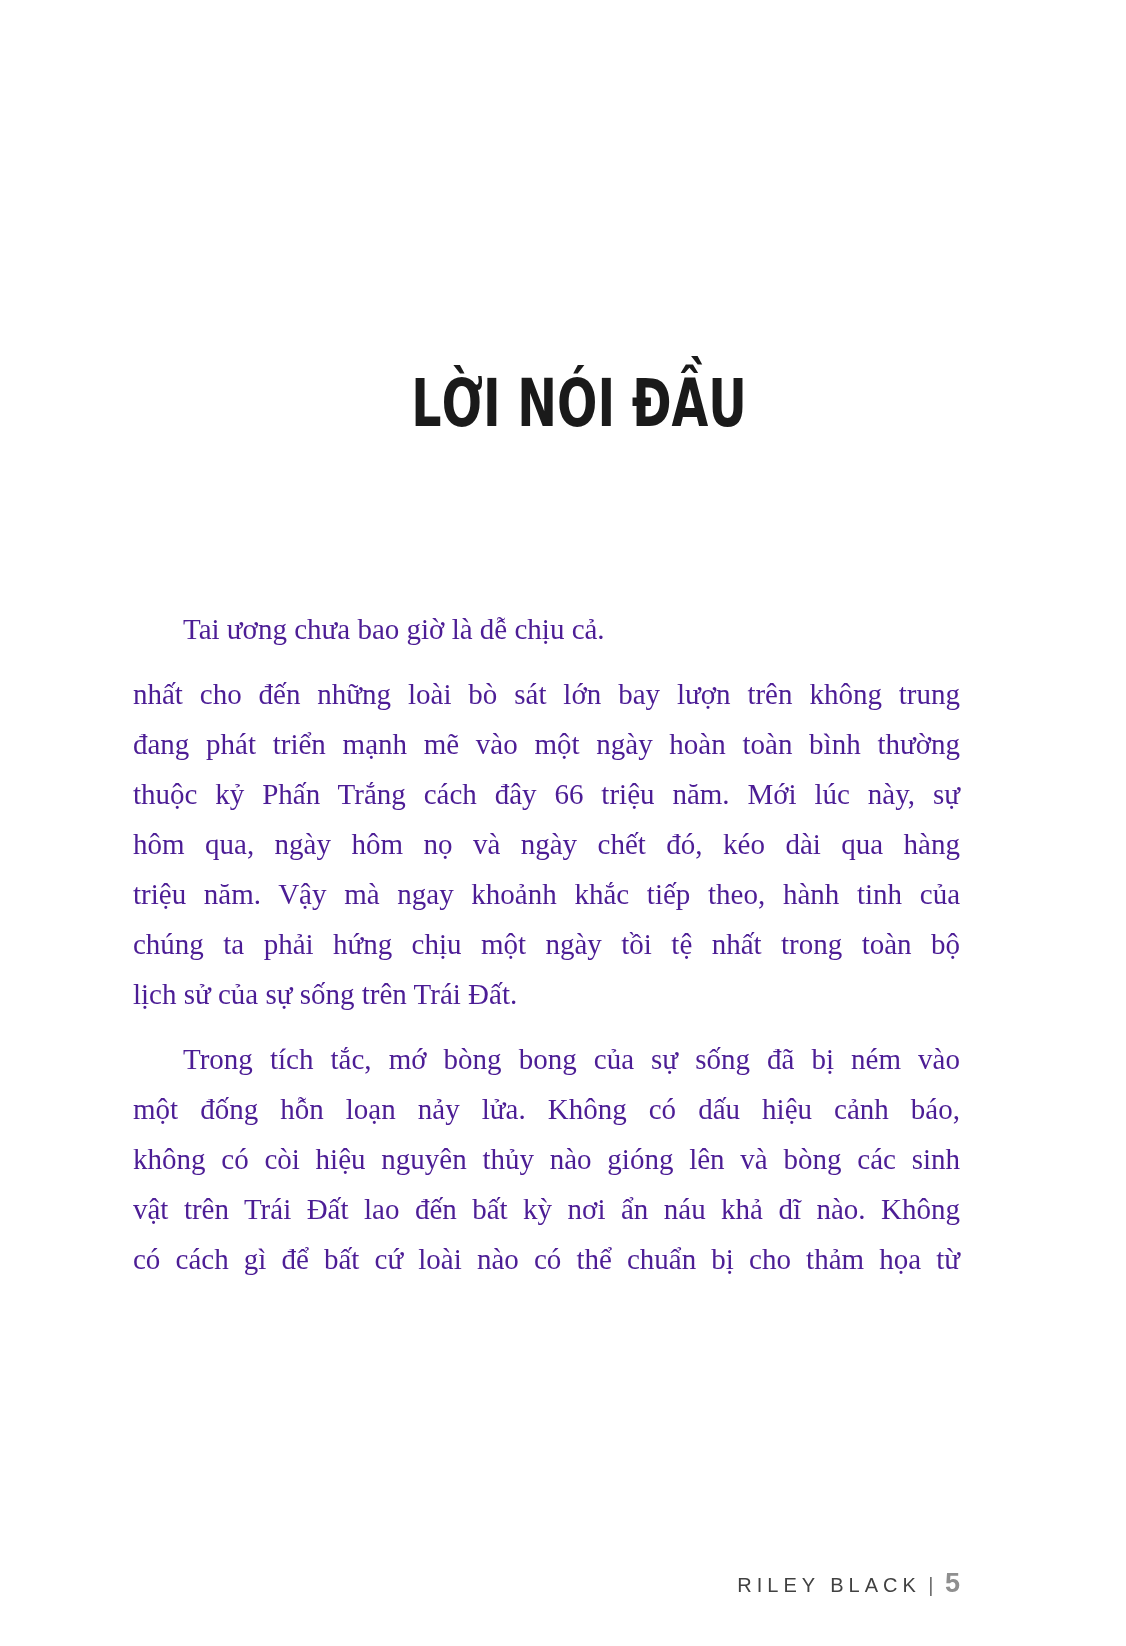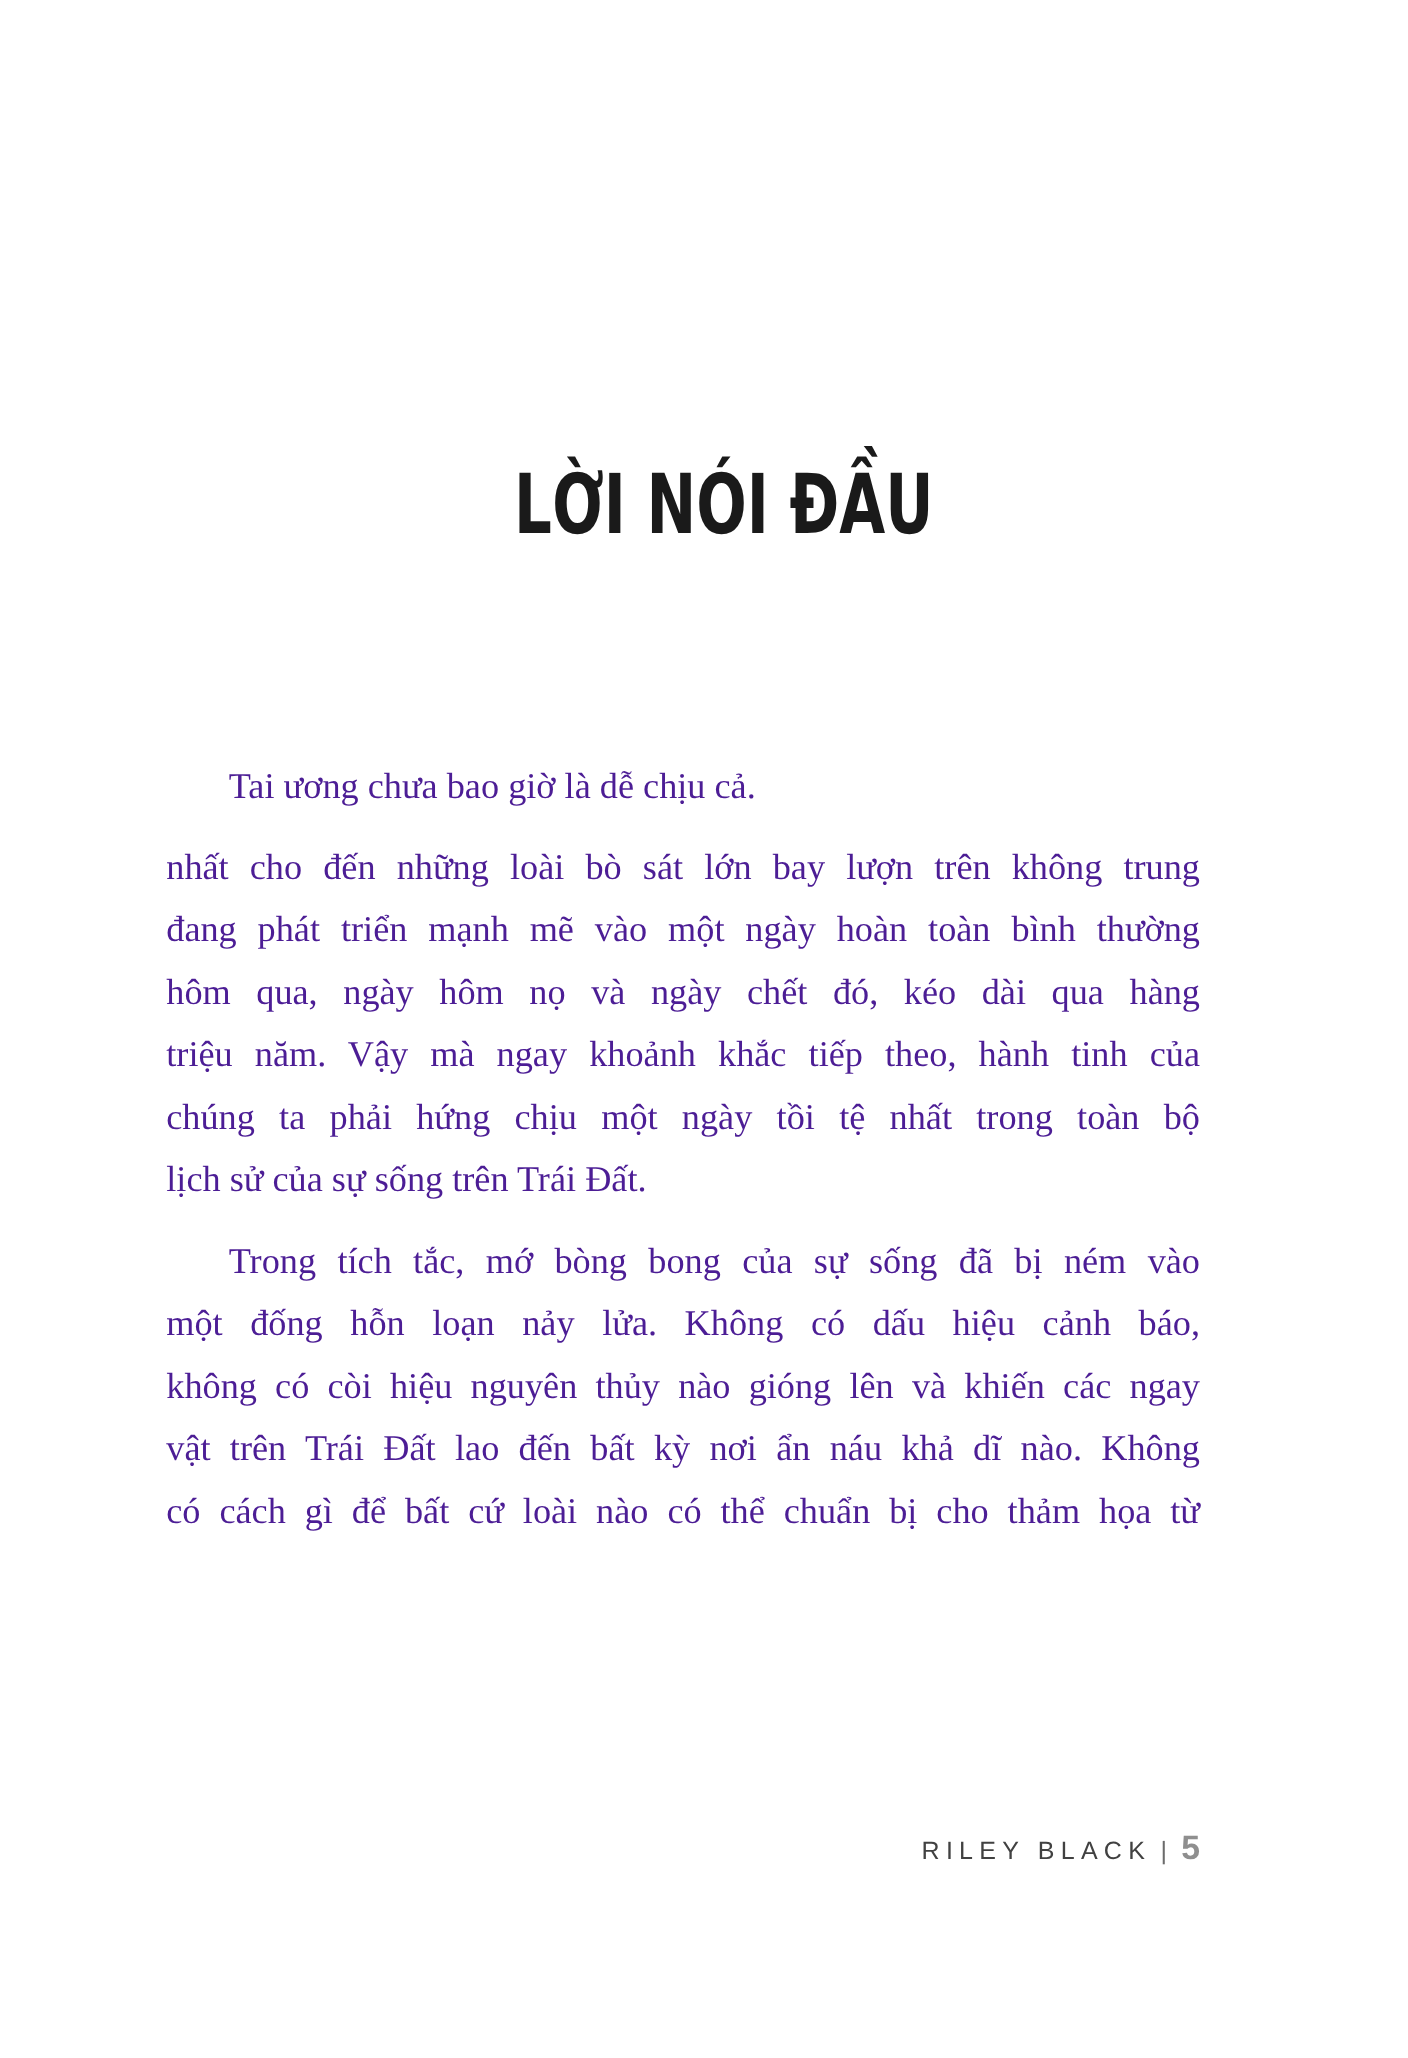--- a/index.html
+++ b/index.html
@@ -52,21 +52,21 @@
   .line { text-align: left; }
   .line.justify {
     text-align: justify;
     text-align-last: justify;
   }
   .line.indent { text-indent: 50px; }
   
   .page-footer {
     position: absolute;
     left: 133px;
-    top: 1463px;
+    top: 1568px;
     width: 827px;
     text-align: right;
     font-family: "Liberation Sans", "DejaVu Sans", sans-serif;
   }
   .footer-author {
     font-size: 20px;
     letter-spacing: 5px;
     color: #414141;
   }
   .footer-sep {
@@ -89,29 +89,30 @@
     <span class="title-inner">LỜI NÓI ĐẦU</span>
   </h1>
 
   <main class="body-text">
       <div class="paragraph">
         <div class="line indent">Tai ương chưa bao giờ là dễ chịu cả.</div>
       </div>
       <div class="paragraph">
         <div class="line justify">nhất cho đến những loài bò sát lớn bay lượn trên không trung</div>
         <div class="line justify">đang phát triển mạnh mẽ vào một ngày hoàn toàn bình thường</div>
+        <div class="line justify">thuộc kỷ Phấn Trắng cách đây 66 triệu năm. Mới lúc này, sự</div>
         <div class="line justify">hôm qua, ngày hôm nọ và ngày chết đó, kéo dài qua hàng</div>
         <div class="line justify">triệu năm. Vậy mà ngay khoảnh khắc tiếp theo, hành tinh của</div>
         <div class="line justify">chúng ta phải hứng chịu một ngày tồi tệ nhất trong toàn bộ</div>
         <div class="line">lịch sử của sự sống trên Trái Đất.</div>
       </div>
       <div class="paragraph">
         <div class="line justify indent">Trong tích tắc, mớ bòng bong của sự sống đã bị ném vào</div>
         <div class="line justify">một đống hỗn loạn nảy lửa. Không có dấu hiệu cảnh báo,</div>
-        <div class="line justify">không có còi hiệu nguyên thủy nào gióng lên và khiến các ngay</div>
+        <div class="line justify">không có còi hiệu nguyên thủy nào gióng lên và bòng các sinh</div>
         <div class="line justify">vật trên Trái Đất lao đến bất kỳ nơi ẩn náu khả dĩ nào. Không</div>
         <div class="line justify">có cách gì để bất cứ loài nào có thể chuẩn bị cho thảm họa từ</div>
       </div>
     </main>
 
   <footer class="page-footer">
     <span class="footer-author">RILEY BLACK</span>
     <span class="footer-sep">|</span>
     <span class="footer-pagenum">5</span>
   </footer>

